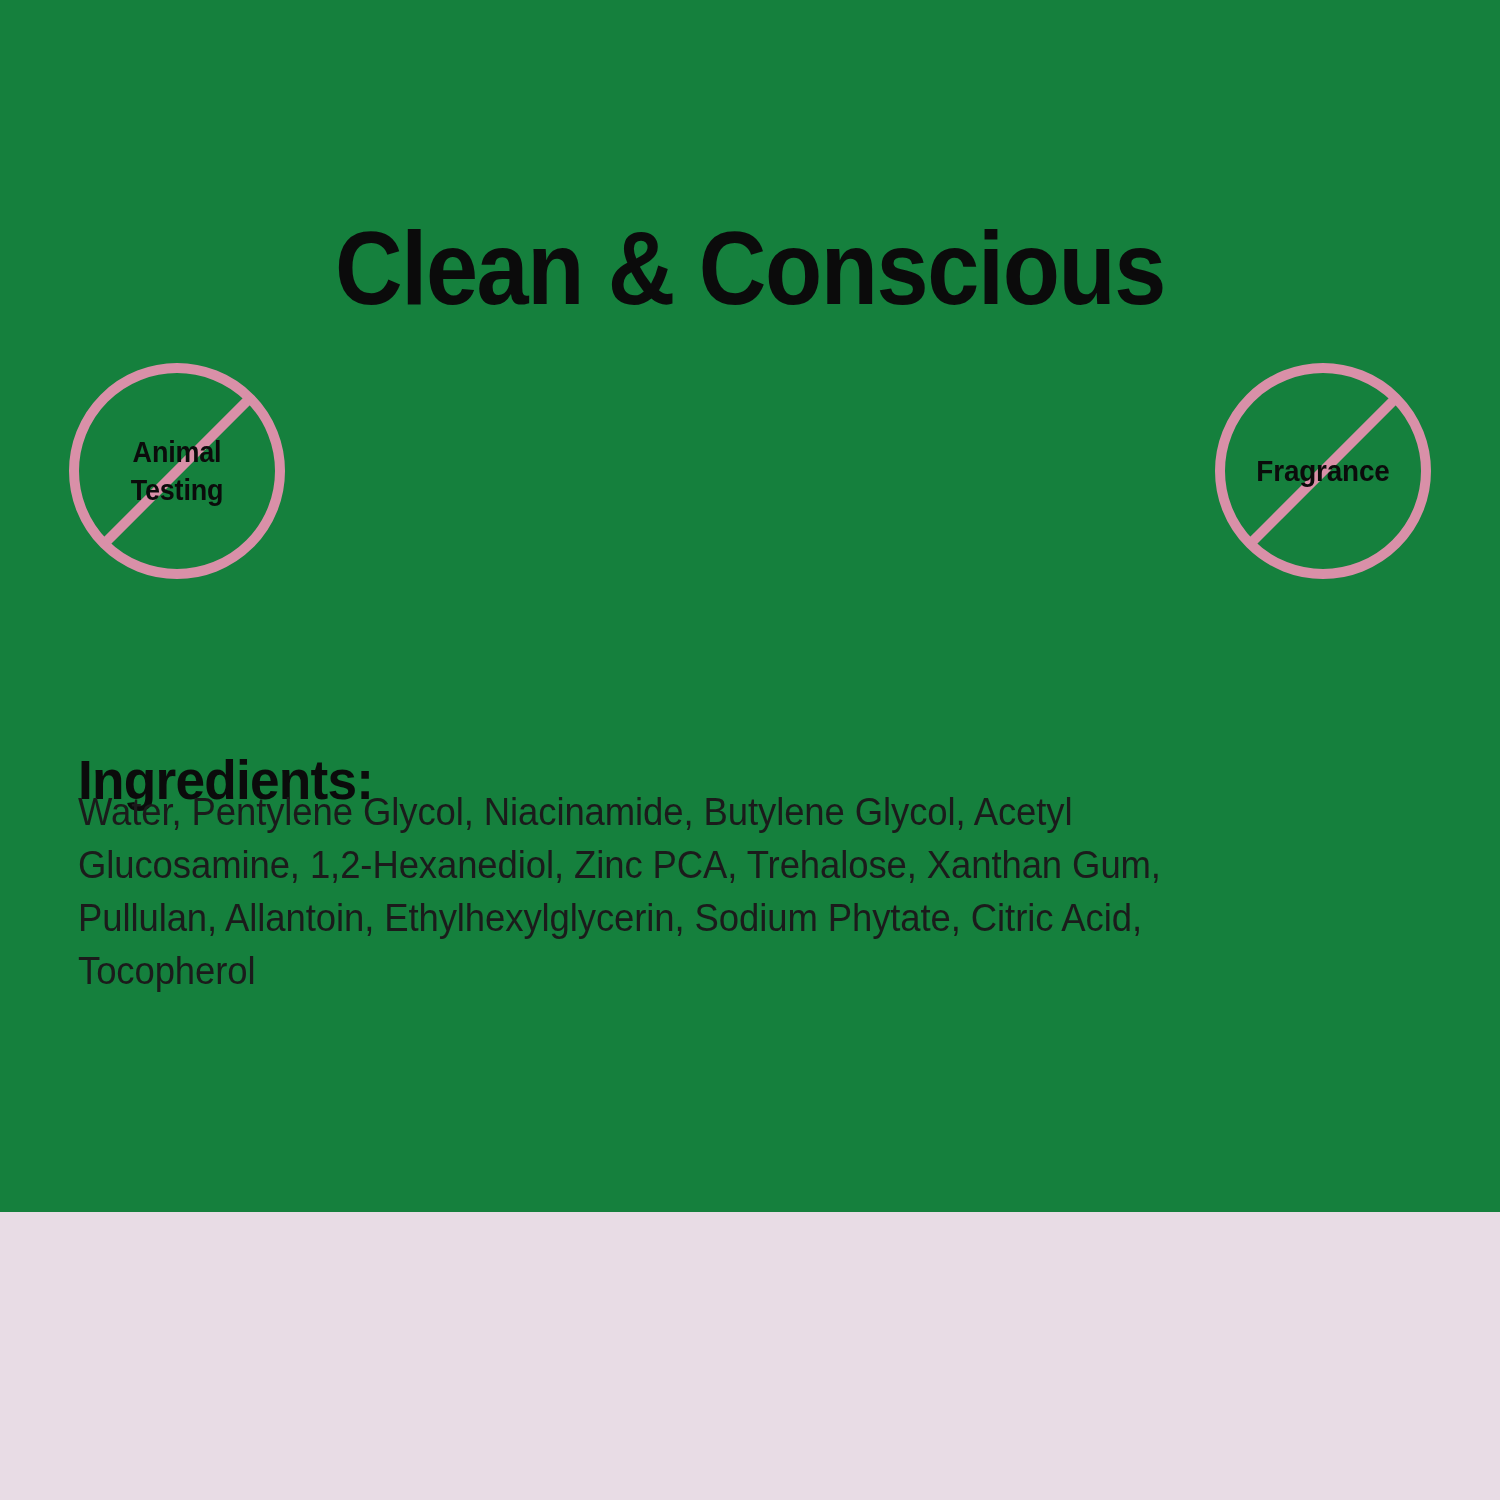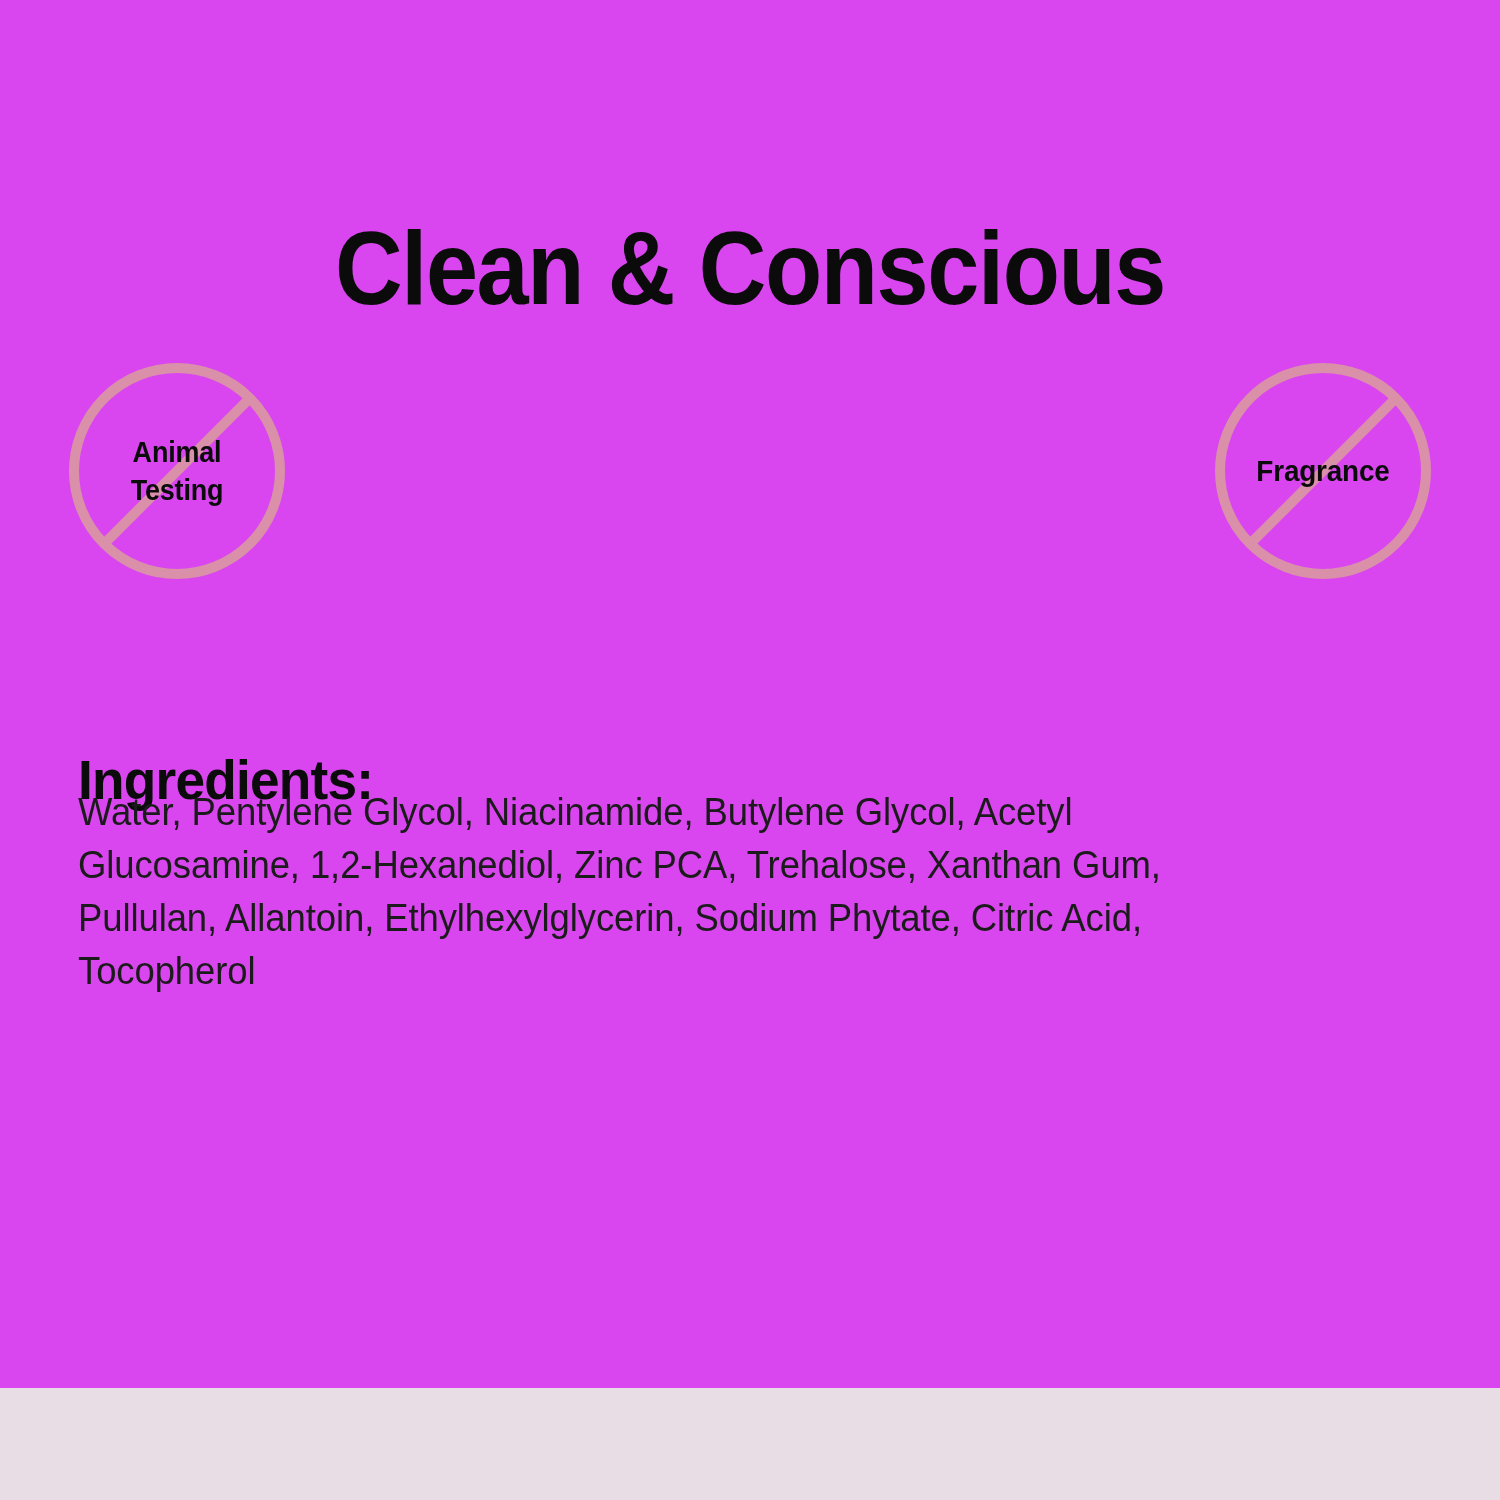--- a/index.html
+++ b/index.html
@@ -11,22 +11,22 @@
     width: 1500px;
     height: 1500px;
     background: #e8dce5;
     font-family: "Liberation Sans", sans-serif;
     overflow: hidden;
   }
 
   #page {
     position: relative;
     width: 1500px;
-    height: 1388px;
-    background: #d946ef;
+    height: 1212px;
+    background: #15803d;
   }
 
   
   .title {
     position: absolute;
     left: 0;
     top: 142px;
     width: 1500px;
     text-align: center;
     font-family: "Liberation Sans", sans-serif;

